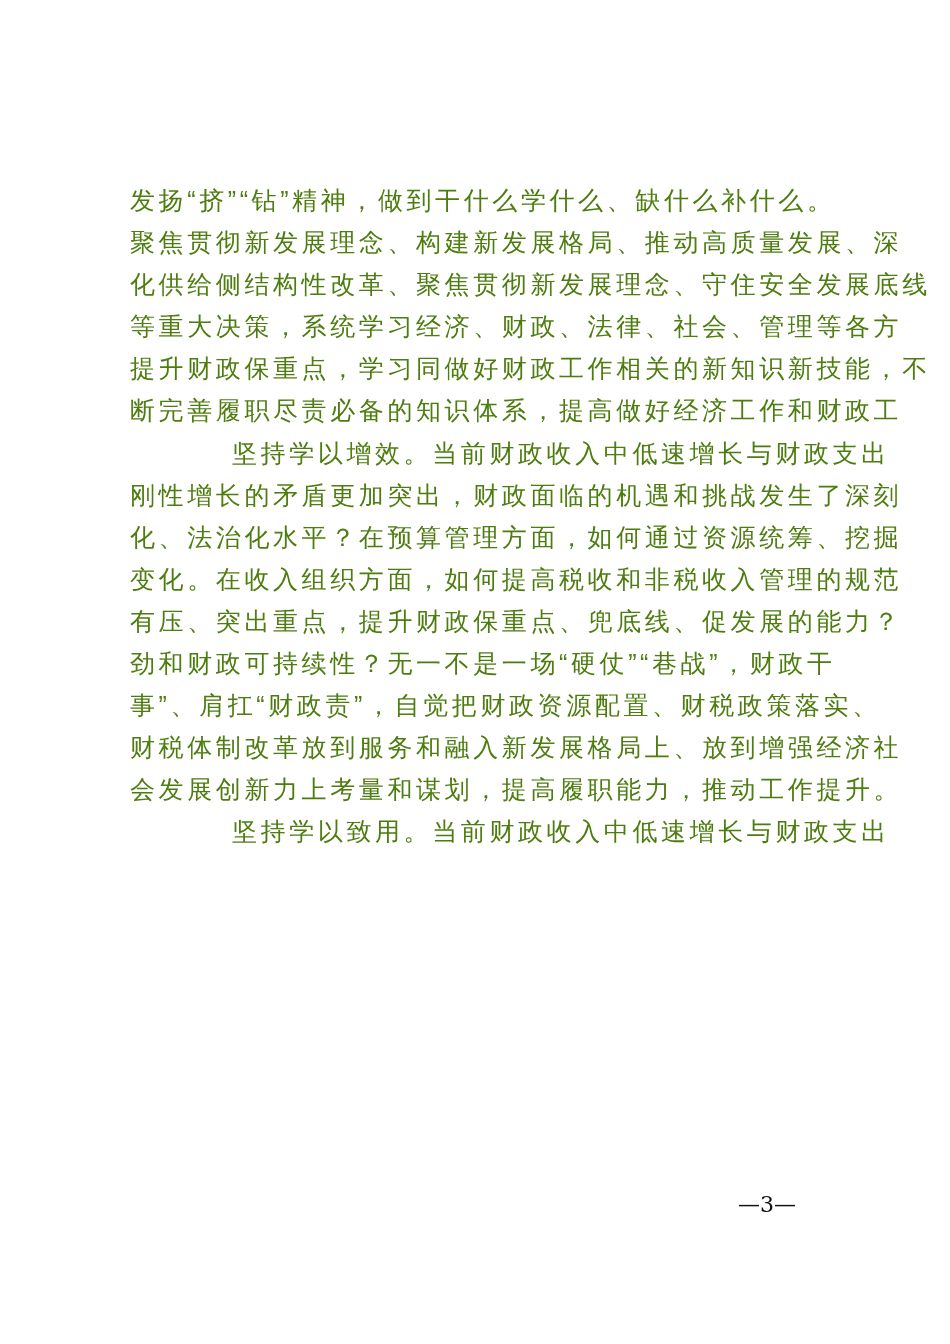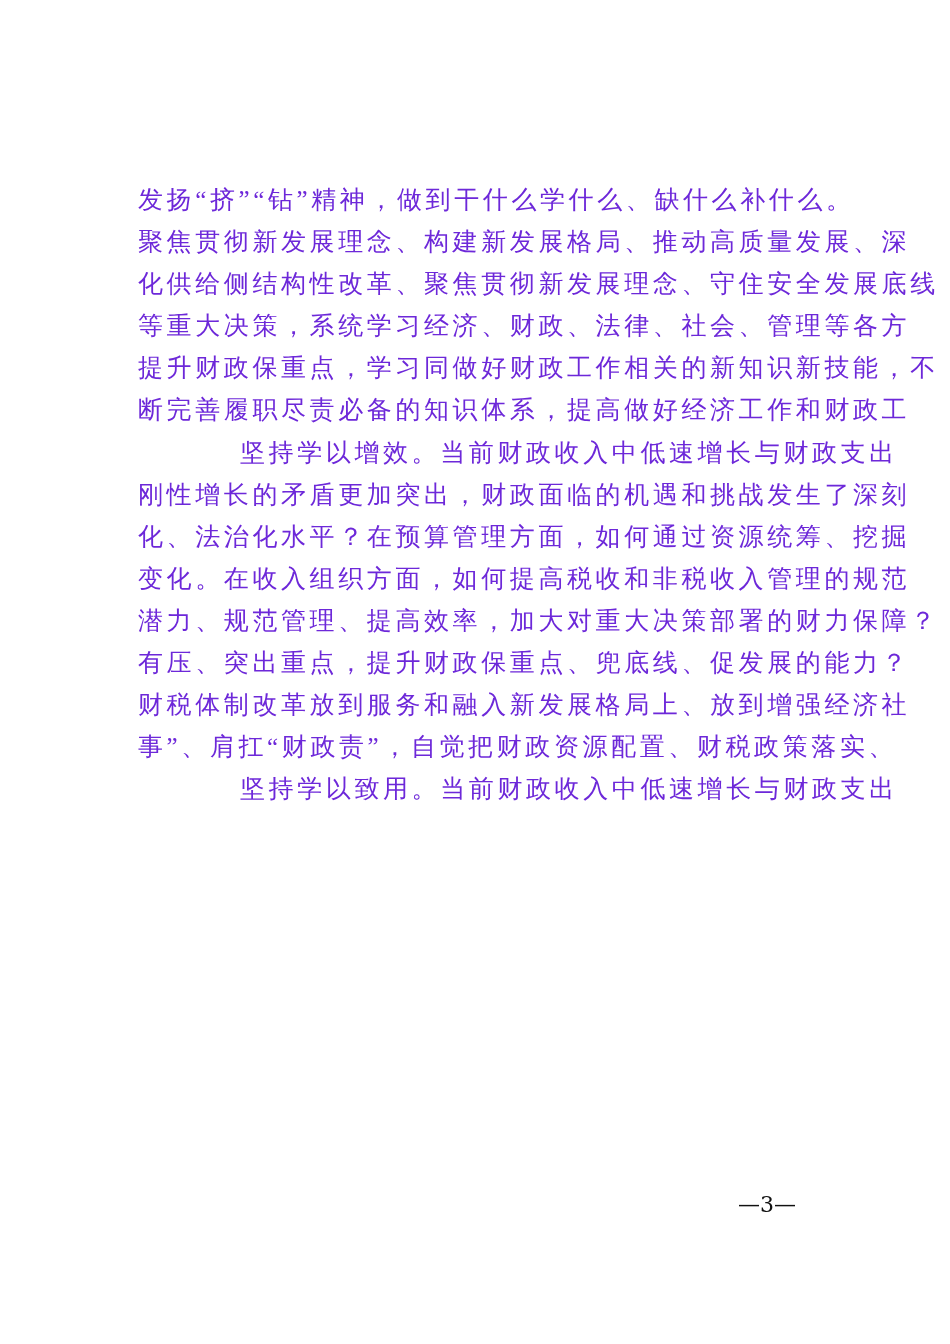--- a/index.html
+++ b/index.html
@@ -2,24 +2,23 @@
 <html><head>
 <meta charset="utf-8">
 <style>
   html, body { margin: 0; padding: 0; background: #ffffff; }
   body { width: 950px; height: 1344px; position: relative; overflow: hidden; }
   .page {
     position: absolute; left: 0; top: 0; width: 950px; height: 1344px; background: #ffffff;
   }
   .body-text {
     position: absolute; left: 130px; top: 179px; width: 700px;
-    font-family: Liberation Serif, serif;
-    font-size: 25px; line-height: 42.1px; color: #6d28d9;
+    font-family: Liberation Sans, sans-serif;
+    font-size: 25px; line-height: 42.1px; color: #4d7c0f;
     letter-spacing: 3.6px;
-    margin-left: 8px;
   }
   .line { display: block; white-space: nowrap; height: 42.1px; }
   .indent { padding-left: 102px; }
   .page-number {
     position: absolute; left: 738px; top: 1192px;
     font-family: "DejaVu Serif", serif; font-size: 22px; color: #111111;
     white-space: nowrap;
   }
 </style>
 </head>
@@ -30,20 +29,21 @@
     <span class="line">发扬“挤”“钻”精神，做到干什么学什么、缺什么补什么。</span>
     <span class="line">聚焦贯彻新发展理念、构建新发展格局、推动高质量发展、深</span>
     <span class="line">化供给侧结构性改革、聚焦贯彻新发展理念、守住安全发展底线</span>
     <span class="line">等重大决策，系统学习经济、财政、法律、社会、管理等各方</span>
     <span class="line">提升财政保重点，学习同做好财政工作相关的新知识新技能，不</span>
     <span class="line">断完善履职尽责必备的知识体系，提高做好经济工作和财政工</span>
     <span class="line indent">坚持学以增效。当前财政收入中低速增长与财政支出</span>
     <span class="line">刚性增长的矛盾更加突出，财政面临的机遇和挑战发生了深刻</span>
     <span class="line">化、法治化水平？在预算管理方面，如何通过资源统筹、挖掘</span>
     <span class="line">变化。在收入组织方面，如何提高税收和非税收入管理的规范</span>
-    <span class="line">潜力、规范管理、提高效率，加大对重大决策部署的财力保障？</span>
     <span class="line">有压、突出重点，提升财政保重点、兜底线、促发展的能力？</span>
+    <span class="line">劲和财政可持续性？无一不是一场“硬仗”“巷战”，财政干</span>
+    <span class="line">事”、肩扛“财政责”，自觉把财政资源配置、财税政策落实、</span>
     <span class="line">财税体制改革放到服务和融入新发展格局上、放到增强经济社</span>
-    <span class="line">事”、肩扛“财政责”，自觉把财政资源配置、财税政策落实、</span>
+    <span class="line">会发展创新力上考量和谋划，提高履职能力，推动工作提升。</span>
     <span class="line indent">坚持学以致用。当前财政收入中低速增长与财政支出</span>
   </div>
   <div class="page-number">—3—</div>
 </div>
 
 </body></html>

